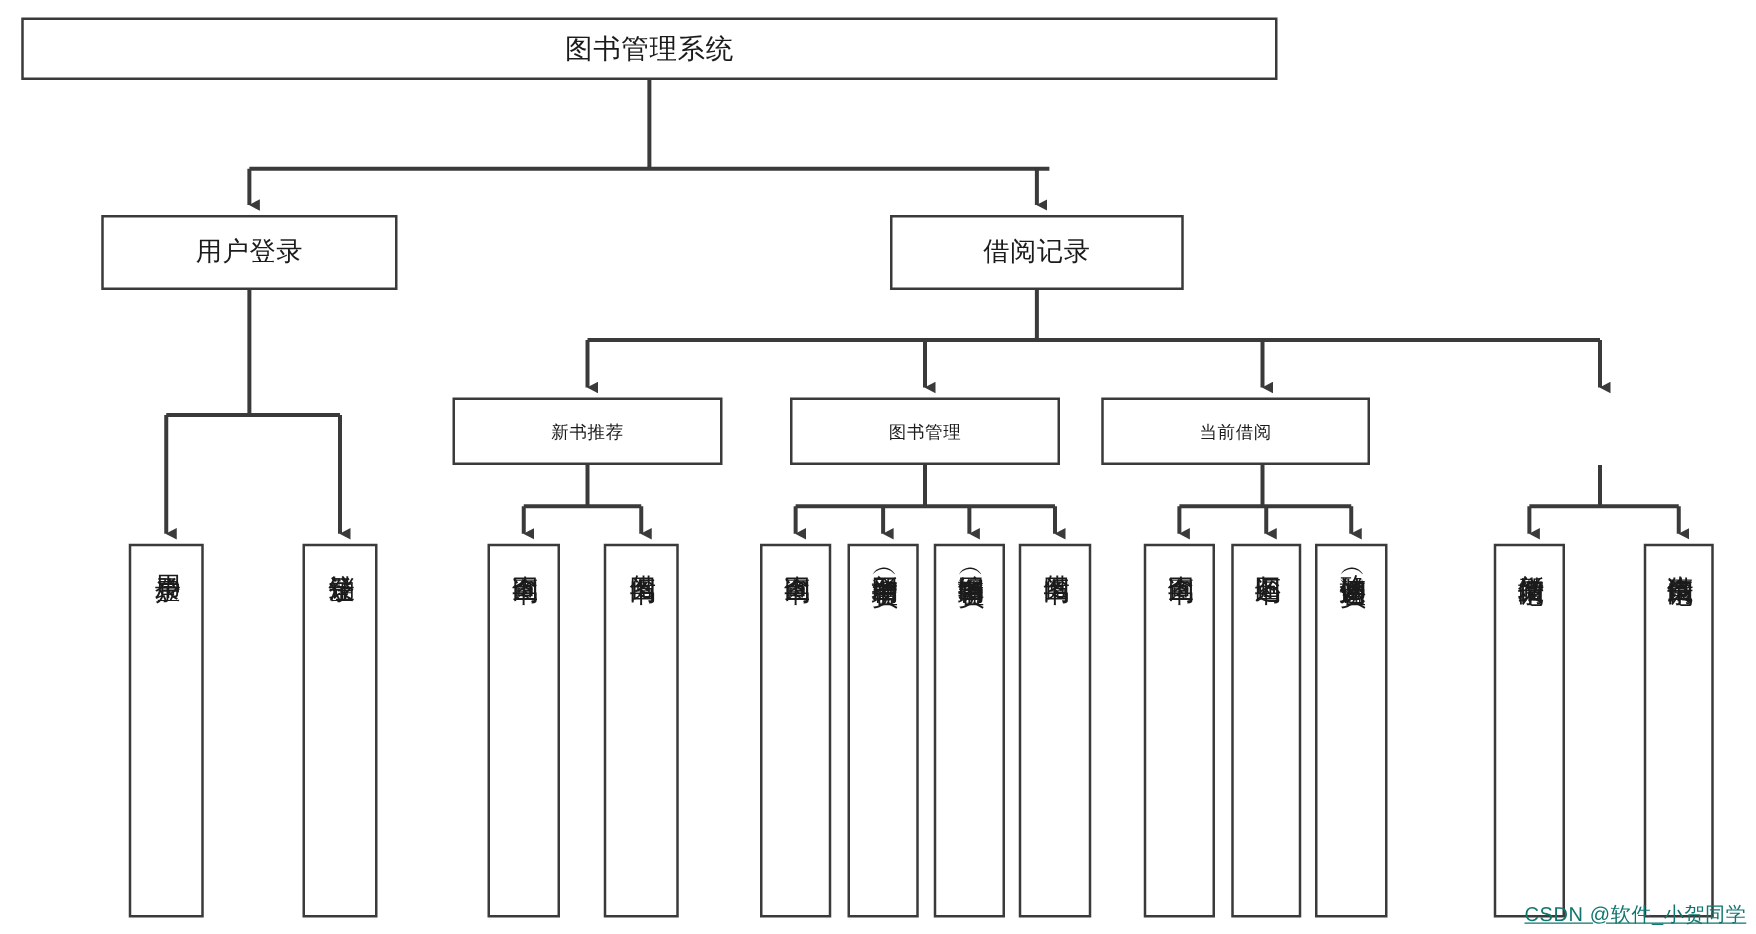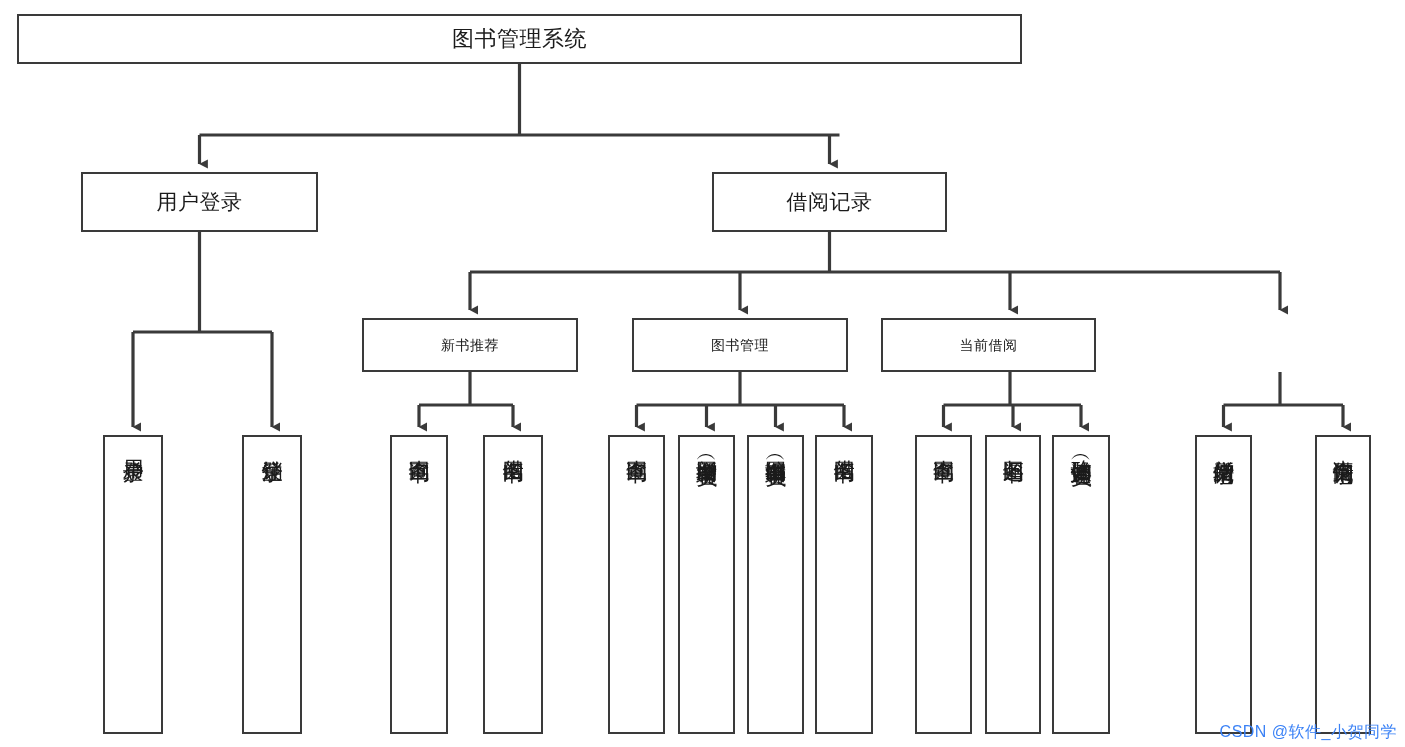--- a/index.html
+++ b/index.html
@@ -184,15 +184,15 @@
   <div class="node leaf" style="left: 1052px; top: 435px; width: 58px; height: 299px; border-color: rgb(58, 58, 58); background: rgb(255, 255, 255);">
     <span class="label">确认归还（管理员）</span>
   </div>
   <div class="node leaf" style="left: 1195px; top: 435px; width: 57px; height: 299px; border-color: rgb(58, 58, 58); background: rgb(255, 255, 255);">
     <span class="label">新增借阅记录</span>
   </div>
   <div class="node leaf" style="left: 1315px; top: 435px; width: 56px; height: 299px; border-color: rgb(58, 58, 58); background: rgb(255, 255, 255);">
     <span class="label">查询借阅记录</span>
   </div>
 
-  <div id="watermark" style="color: #3b82f6;">CSDN @软件_小贺同学</div>
+  <div id="watermark" style="color: #0f766e; text-decoration: underline;">CSDN @软件_小贺同学</div>
 
 </div>
 
 </body></html>

